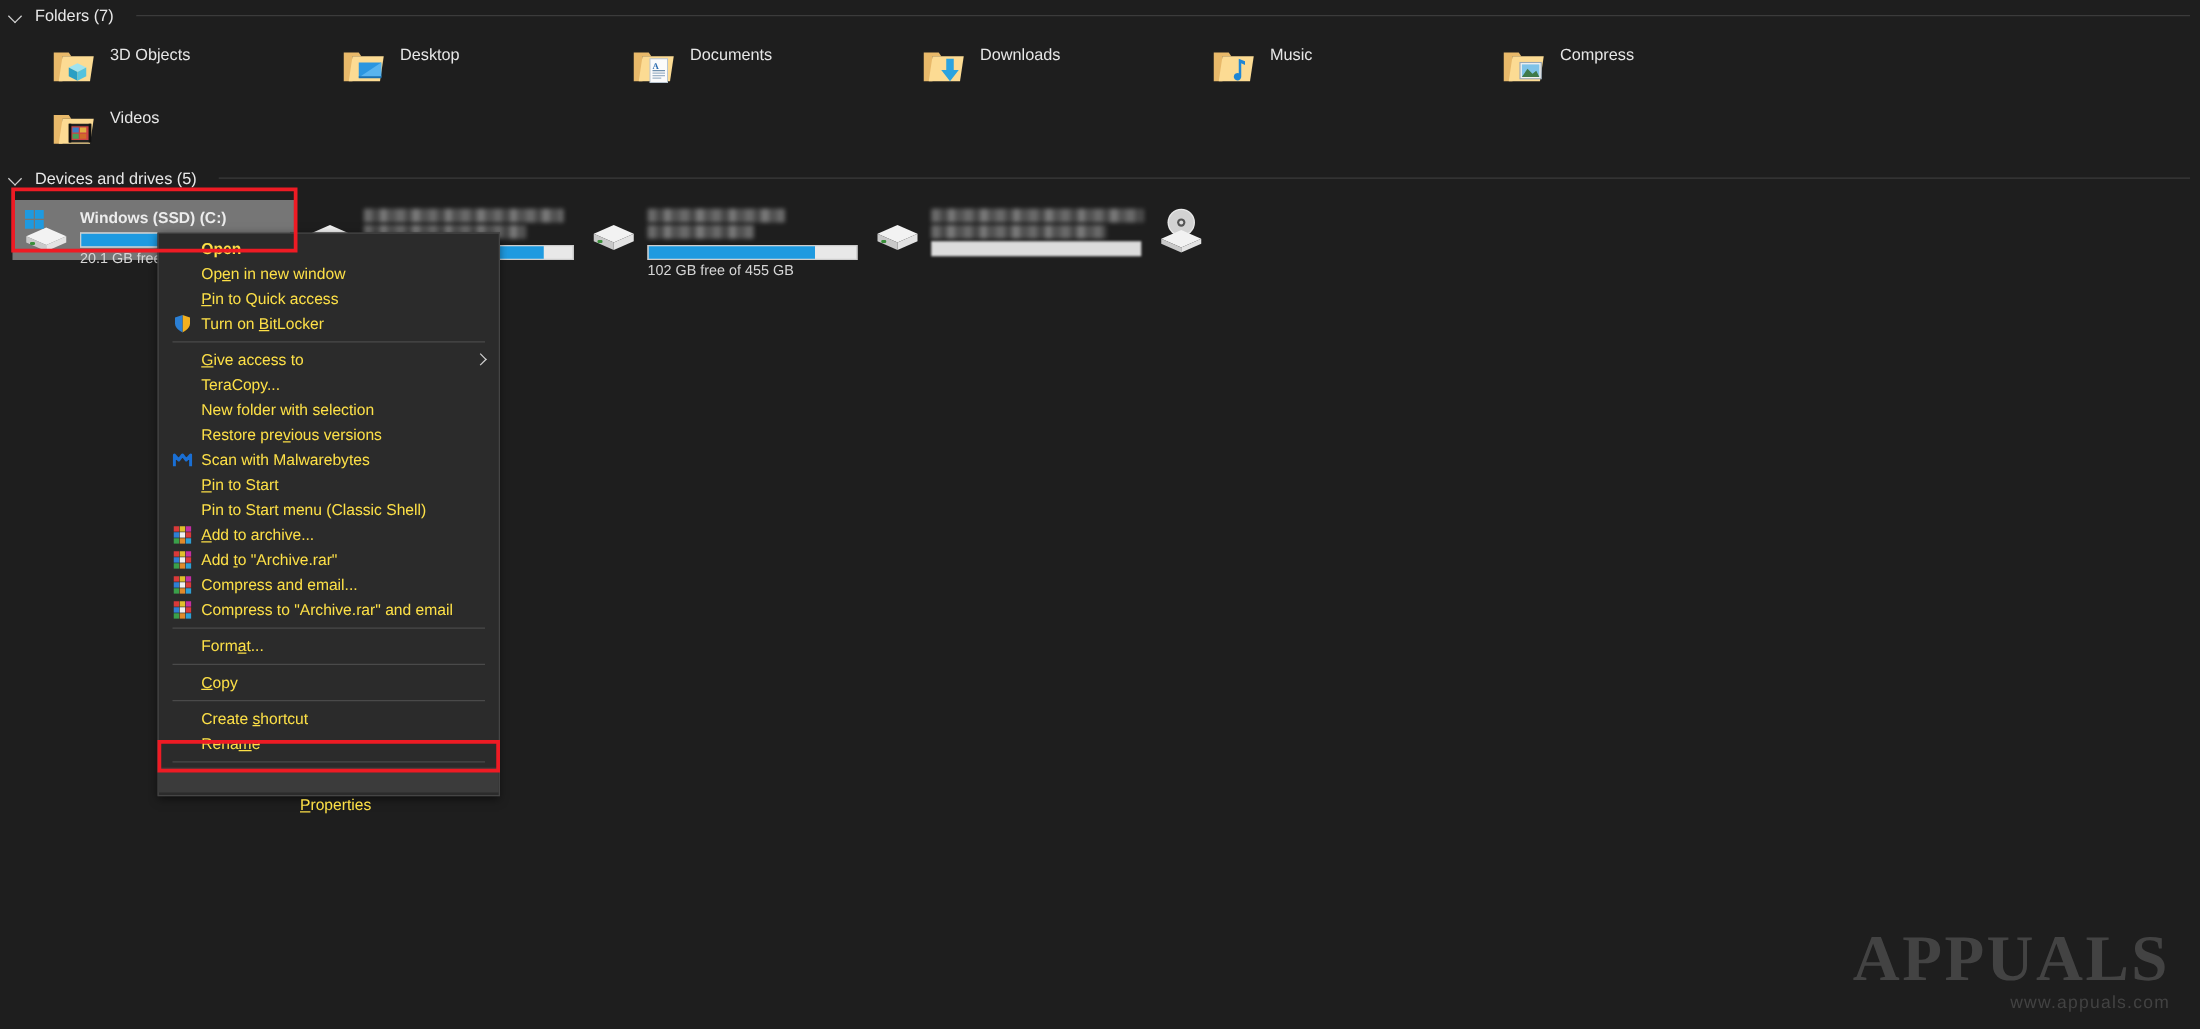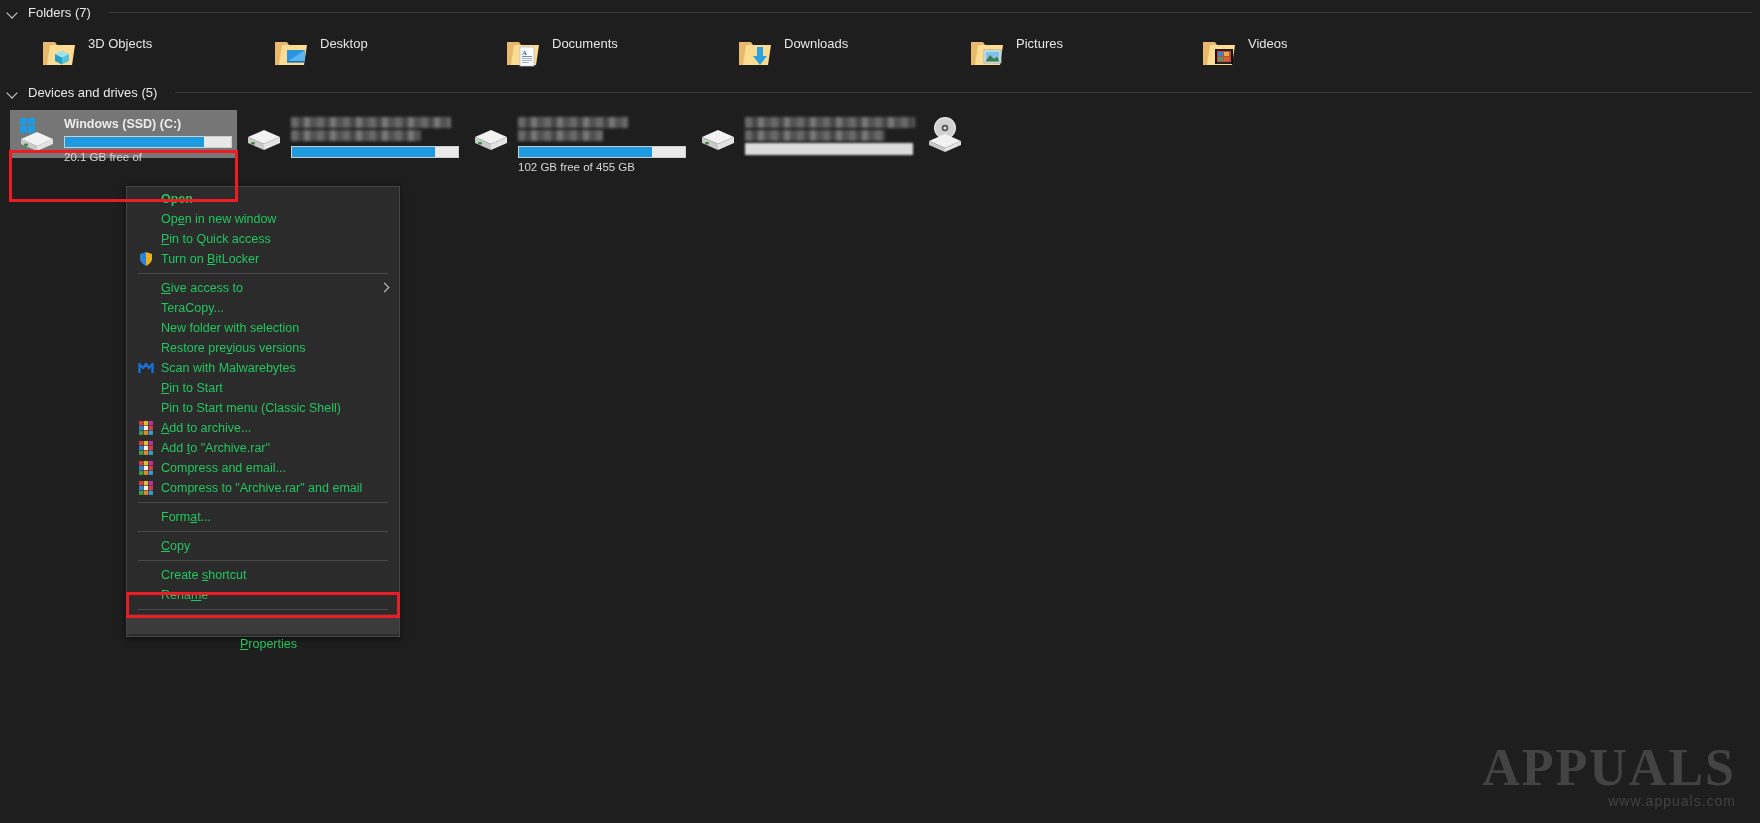--- a/index.html
+++ b/index.html
@@ -118,21 +118,21 @@
   }
   .cm-item {
     display: flex; align-items: center;
     height: 20px;
     padding-left: 11px;
     gap: 7px;
     position: relative;
   }
   .cm-icon { width: 16px; height: 16px; flex: 0 0 16px; position: relative; }
   .cm-label {
-    color: #22c55e; font-size: 12.5px; white-space: nowrap;
+    color: #fde047; font-size: 12.5px; white-space: nowrap;
     flex: 1 1 auto;
   }
   .cm-item.bold .cm-label { font-weight: 700; }
   .cm-sep { height: 1px; background: #4a4a4a; margin: 4px 11px 4px 11px; }
   .cm-arrow { width: 12px; height: 12px; position: relative; margin-right: 8px; flex: 0 0 12px; }
   .cm-arrow::before {
     content: ""; position: absolute; left: 2px; top: 2px;
     width: 6px; height: 6px;
     border-right: 1.4px solid #d0d0d0; border-top: 1.4px solid #d0d0d0;
     transform: rotate(45deg);
@@ -218,25 +218,33 @@
           <path d="M1 4 L1 27 L8 27 L8 7 L15 7 L13 4 Z" fill="#e8b96a"></path>
           <path d="M8 7 L33 7 L30 27 L5 27 Z" fill="#fcdb93"></path>
           <path d="M19 9 L25 9 L25 18 L29 18 L22 27 L15 18 L19 18 Z" fill="#2aa3e0"></path>
         </svg></span>
       <span class="folder-label">Downloads</span>
     </div>
     <div class="folder-item">
       <span class="ficon"><svg width="34" height="30" viewBox="0 0 34 30">
           <path d="M1 4 L1 27 L8 27 L8 7 L15 7 L13 4 Z" fill="#e8b96a"></path>
           <path d="M8 7 L33 7 L30 27 L5 27 Z" fill="#fcdb93"></path>
+          <path d="M21 9 L26 11 L26 14 L23 12.5 L23 23 A3 3 0 1 1 21 20.5 Z" fill="#1e86d6"></path>
+        </svg></span>
+      <span class="folder-label">Music</span>
+    </div>
+    <div class="folder-item">
+      <span class="ficon"><svg width="34" height="30" viewBox="0 0 34 30">
+          <path d="M1 4 L1 27 L8 27 L8 7 L15 7 L13 4 Z" fill="#e8b96a"></path>
+          <path d="M8 7 L33 7 L30 27 L5 27 Z" fill="#fcdb93"></path>
           <rect x="14" y="12" width="17" height="13" fill="#f2f2f2" stroke="#9aa8b5" stroke-width="0.9"></rect>
           <rect x="15.5" y="13.5" width="14" height="10" fill="#7fc3e8"></rect>
           <path d="M15.5 23.5 L20 17 L24 21 L27 18.5 L29.5 23.5 Z" fill="#3f7a4a"></path>
         </svg></span>
-      <span class="folder-label">Pictures</span>
+      <span class="folder-label">Compress</span>
     </div>
     <div class="folder-item">
       <span class="ficon"><svg width="34" height="30" viewBox="0 0 34 30">
           <path d="M1 4 L1 27 L8 27 L8 7 L15 7 L13 4 Z" fill="#e8b96a"></path>
           <path d="M8 7 L33 7 L30 27 L5 27 Z" fill="#fcdb93"></path>
           <rect x="13" y="11" width="18" height="15" fill="#222"></rect>
           <rect x="15" y="13" width="14" height="11" fill="#c44"></rect>
           <rect x="16" y="14" width="5" height="4" fill="#3a7fc9"></rect>
           <rect x="22" y="14" width="5" height="4" fill="#e0b040"></rect>
           <rect x="16" y="19" width="5" height="4" fill="#4aa05a"></rect>

